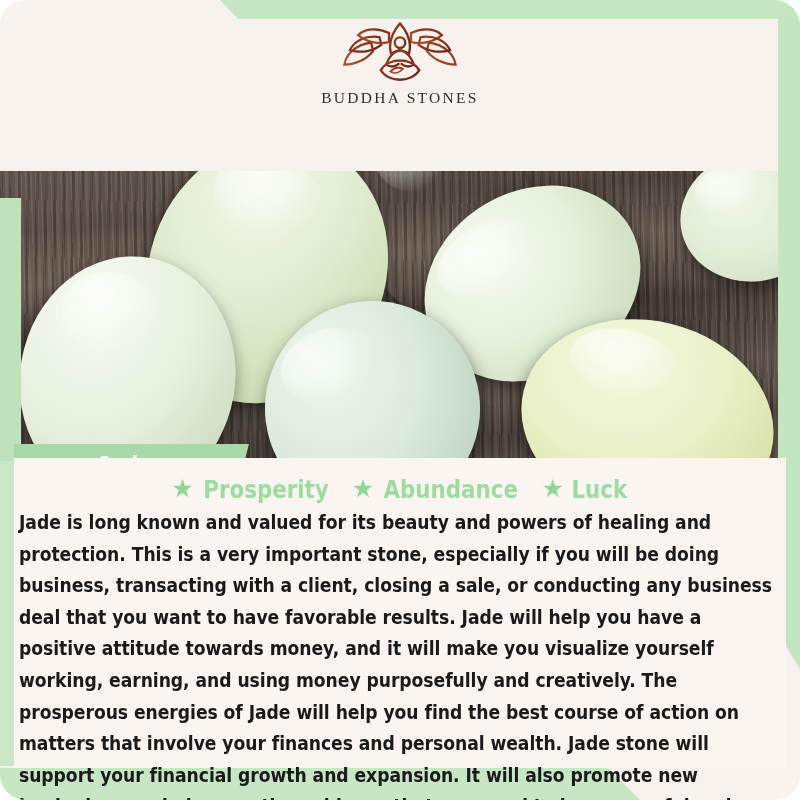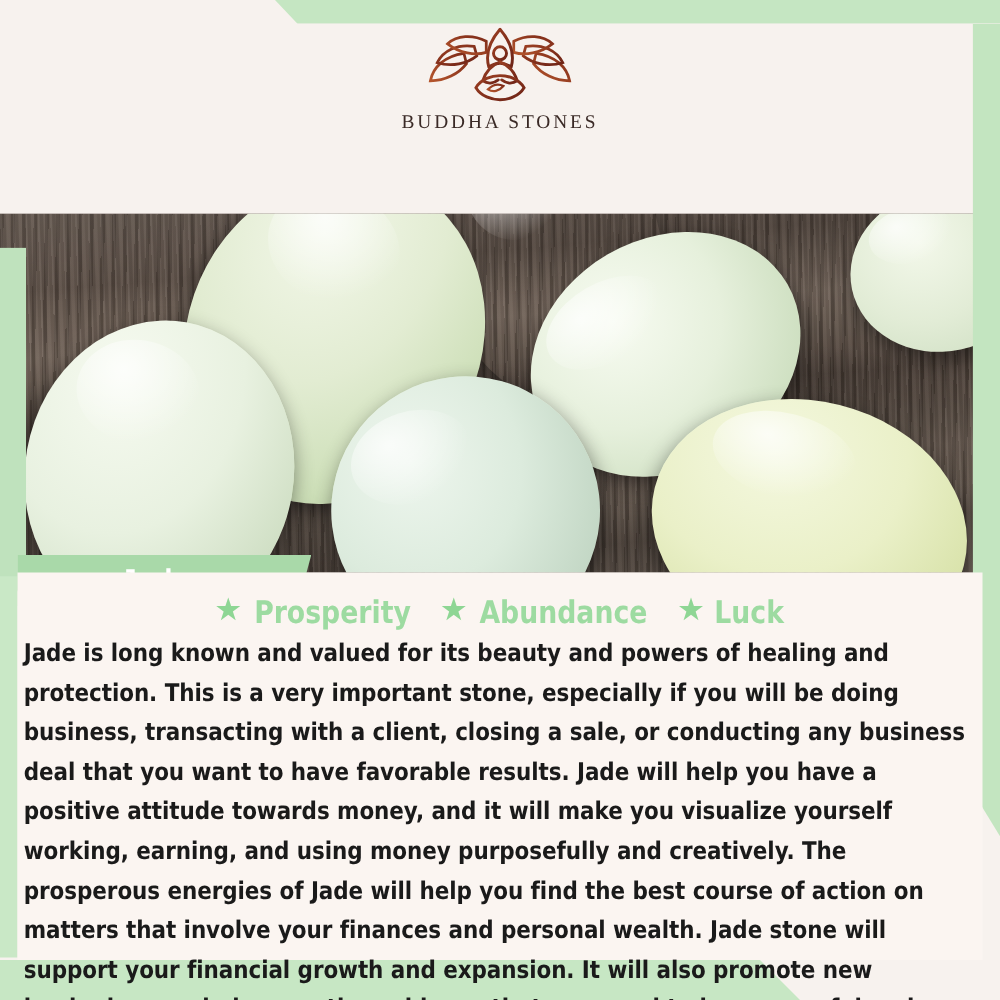--- a/index.html
+++ b/index.html
@@ -8,20 +8,21 @@
     padding: 0;
     background: #ffffff;
   }
   #canvas {
     position: relative;
     width: 800px;
     height: 800px;
     overflow: hidden;
     background: #f7f2ee;
     font-family: "Liberation Sans", sans-serif;
+    border-radius: 26px;
     -webkit-font-smoothing: antialiased;
   }
 
   
   .frame-top {
     position: absolute;
     top: 0; left: 0;
     width: 800px; height: 19px;
     background: #c5e6c2;
     -webkit-clip-path: polygon(220px 0, 800px 0, 800px 19px, 238px 19px);

